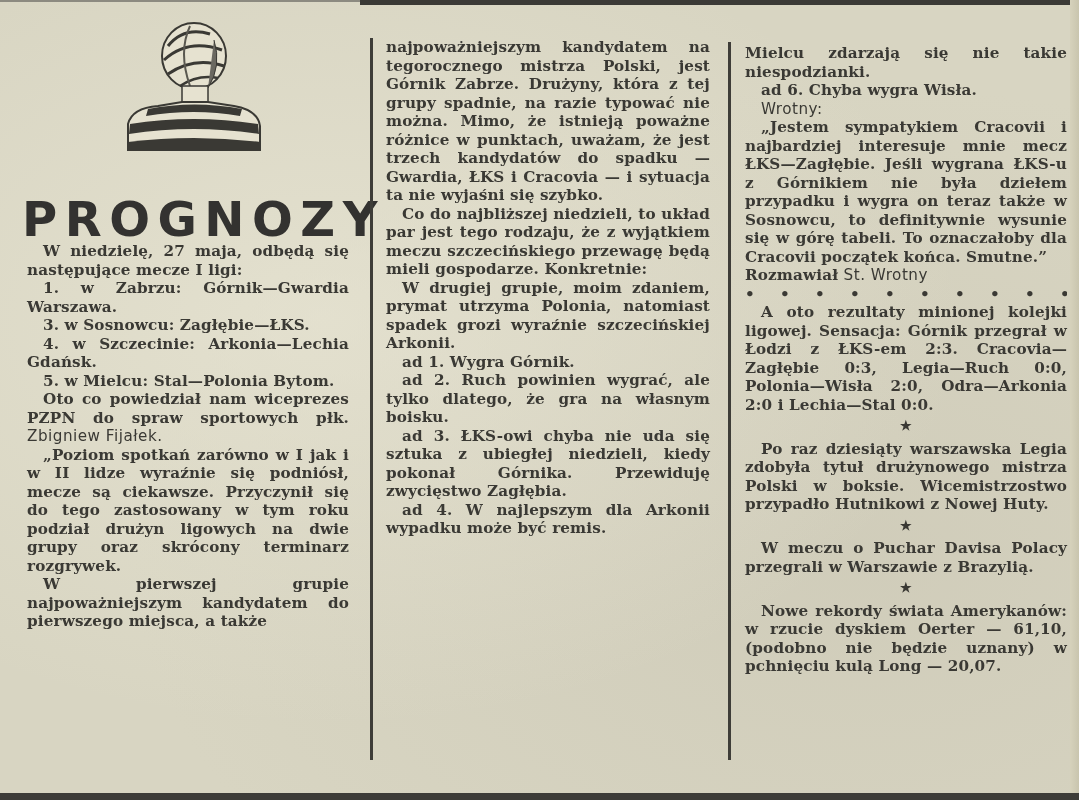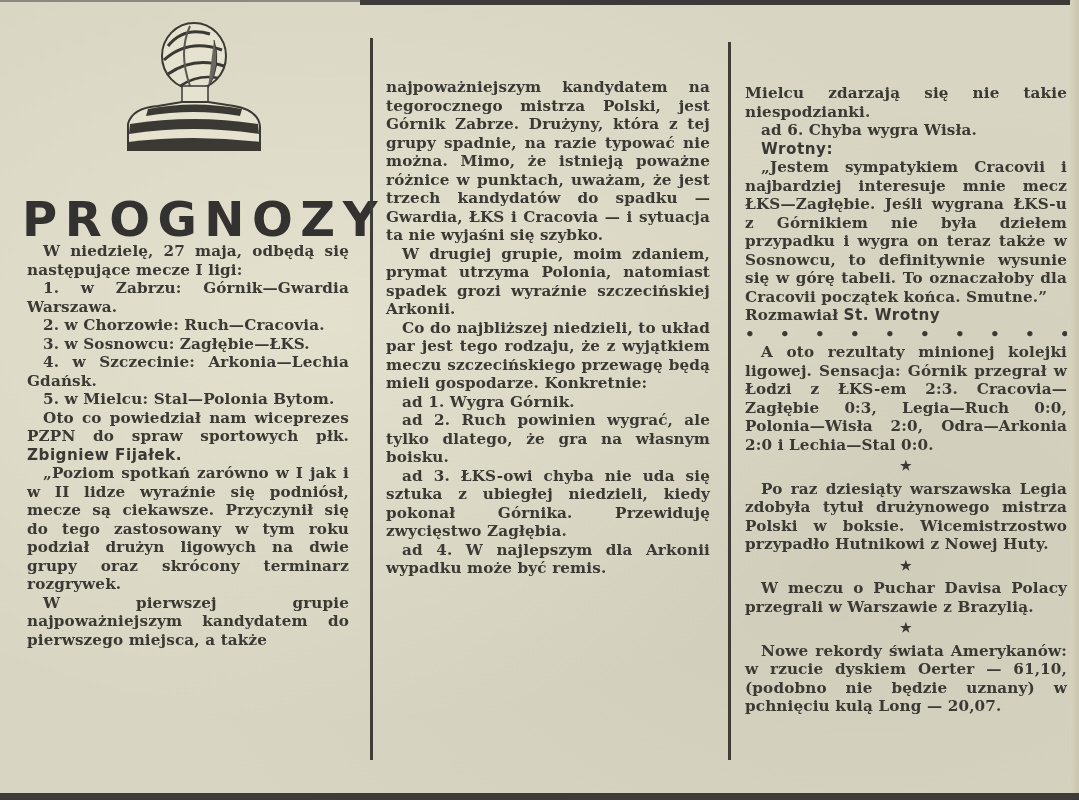--- a/index.html
+++ b/index.html
@@ -46,25 +46,25 @@
       line-height: 18.5px;
       text-align: justify;
       letter-spacing: 0.15px;
     }
     .col-1 { left: 27px; top: 242px; width: 322px; }
     .col-2 { left: 386px; top: 38px; width: 324px; }
     .col-3 { left: 745px; top: 44px; width: 322px; }
 
     .column p { margin: 0 0 0 0; text-indent: 16px; hyphens: manual; }
     .column p.gap { }
-    .column p.noindent { text-indent: 0; margin-top: 40px; }
+    .column p.noindent { text-indent: 0; }
     .column .sig { text-align: left; text-indent: 0; }
     .column .dots { text-indent: 0; letter-spacing: 10px; text-align: left; white-space: nowrap; overflow: hidden; }
     .column .star { text-align: center; text-indent: 0; font-size: 13px; margin: 3px 0 4px 0; }
-    .column .heavy { font-family: "DejaVu Sans", sans-serif; font-weight: bold; letter-spacing: 0.5px; }
+    .column .heavy { font-family: "DejaVu Sans", sans-serif; font-weight: normal; letter-spacing: 0.5px; }
 
     .title {
       position: absolute; left: 22px; top: 170px; width: 335px;
       font-family: "DejaVu Sans", sans-serif;
       font-weight: bold;
       color: #333230;
       font-size: 48px; line-height: 34px;
       letter-spacing: 7.5px;
       margin-top: 32px;
     }
@@ -99,38 +99,37 @@
     <path d="M10 126 Q76 118 142 126 L142 134 L10 134 Z" fill="#3a3934"></path>
   </svg>
 
   <div class="title">
     <div>PROGNOZY</div>
   </div>
 
   <div class="column col-1">
     <p>W niedzielę, 27 maja, odbędą się następujące mecze I ligi:</p>
     <p>1. w Zabrzu: Górnik—Gwardia Warszawa.</p>
-    <p>2. w Chorzowie: Ruch—Cracovia.</p>
     <p>3. w Sosnowcu: Zagłębie—ŁKS.</p>
     <p>4. w Szczecinie: Arkonia—Lechia Gdańsk.</p>
     <p>5. w Mielcu: Stal—Polonia Bytom.</p>
     <p>
       <span>Oto co powiedział nam wiceprezes PZPN do spraw sportowych płk.</span>
       <span class="heavy">Zbigniew Fijałek.</span>
     </p>
     <p>„Poziom spotkań zarówno w I jak i w II lidze wyraźnie się podniósł, mecze są ciekawsze. Przyczynił się do tego zastosowany w tym roku podział drużyn ligowych na dwie grupy oraz skrócony terminarz rozgrywek.</p>
     <p class="gap">W pierwszej grupie najpoważniejszym kandydatem do pierwszego miejsca, a także</p>
   </div>
 
   <div class="col-rule rule-1"></div>
 
   <div class="column col-2">
     <p class="noindent">najpoważniejszym kandydatem na tegorocznego mistrza Polski, jest Górnik Zabrze. Drużyny, która z tej grupy spadnie, na razie typować nie można. Mimo, że istnieją poważne różnice w punktach, uważam, że jest trzech kandydatów do spadku — Gwardia, ŁKS i Cracovia — i sytuacja ta nie wyjaśni się szybko.</p>
+    <p>Co do najbliższej niedzieli, to układ par jest tego rodzaju, że z wyjątkiem meczu szczecińskiego przewagę będą mieli gospodarze. Konkretnie:</p>
     <p>W drugiej grupie, moim zdaniem, prymat utrzyma Polonia, natomiast spadek grozi wyraźnie szczecińskiej Arkonii.</p>
-    <p>Co do najbliższej niedzieli, to układ par jest tego rodzaju, że z wyjątkiem meczu szczecińskiego przewagę będą mieli gospodarze. Konkretnie:</p>
     <p>ad 1. Wygra Górnik.</p>
     <p>ad 2. Ruch powinien wygrać, ale tylko dlatego, że gra na własnym boisku.</p>
     <p class="gap">ad 3. ŁKS-owi chyba nie uda się sztuka z ubiegłej niedzieli, kiedy pokonał Górnika. Przewiduję zwycięstwo Zagłębia.</p>
     <p class="gap">ad 4. W najlepszym dla Arkonii wypadku może być remis.</p>
   </div>
 
   <div class="col-rule rule-2"></div>
 
   <div class="column col-3">
     <p class="noindent">Mielcu zdarzają się nie takie niespodzianki.</p>

